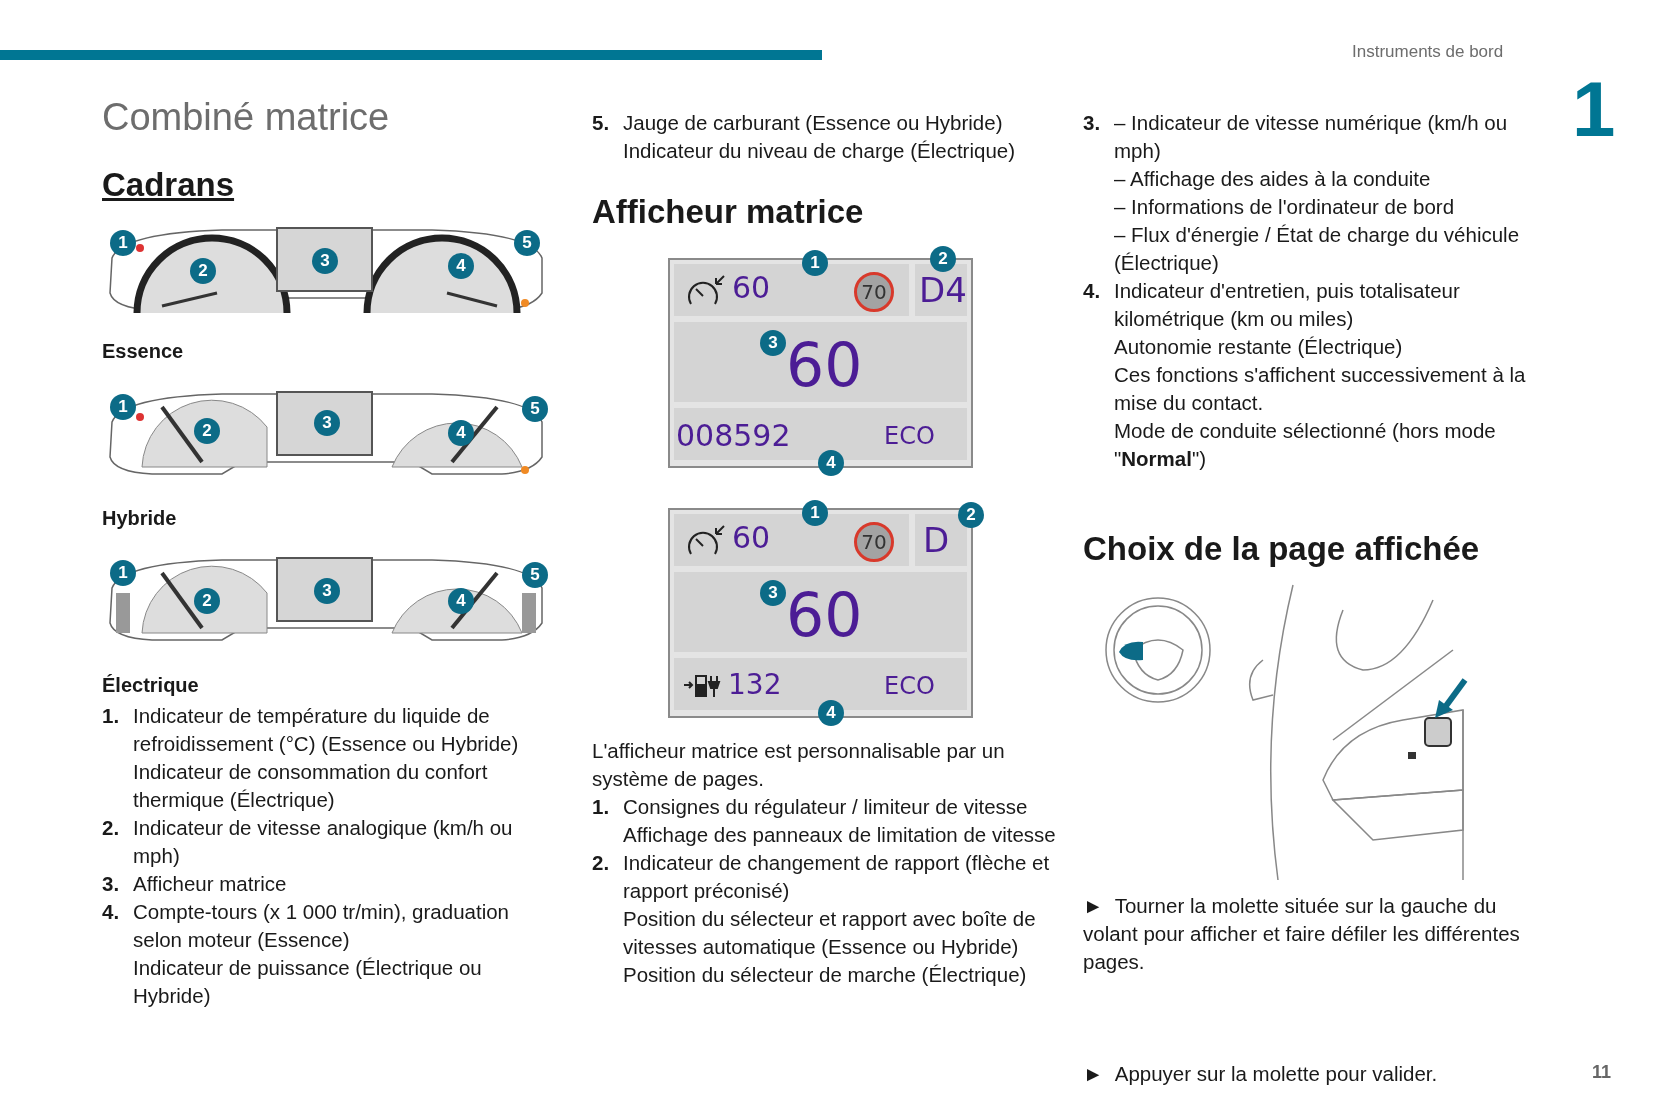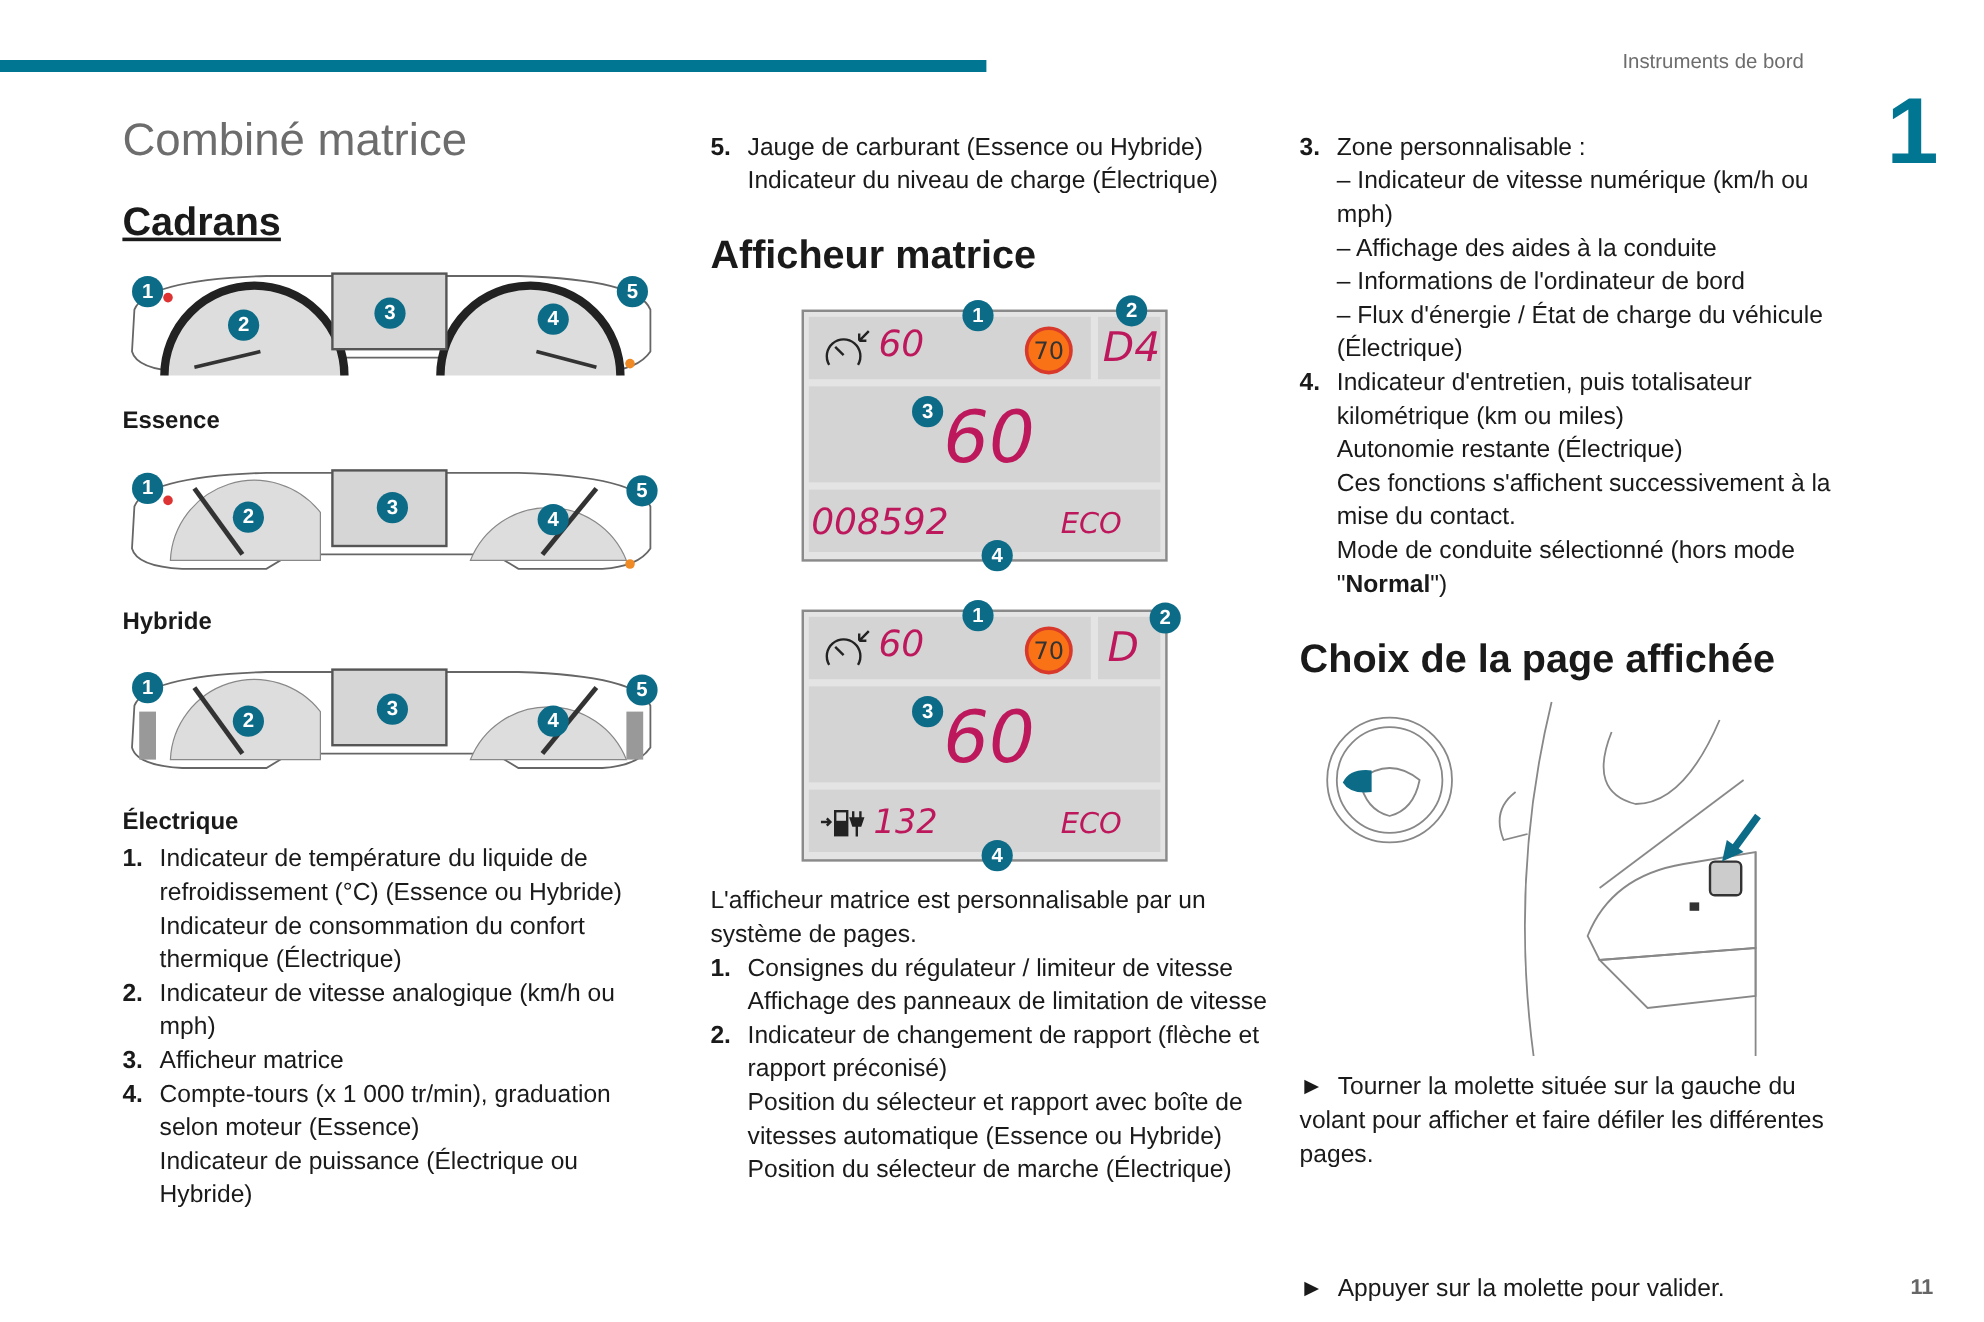--- a/index.html
+++ b/index.html
@@ -19,22 +19,22 @@
   .body { font-size: 20.5px; line-height: 28px; }
   ol.numlist { list-style: none; }
   ol.numlist li { position: relative; padding-left: 31px; }
   ol.numlist li .n { position: absolute; left: 0; font-weight: bold; }
   .dash { display: block; }
   .block { position: absolute; }
   .cluster { position: absolute; width: 450px; height: 105px; }
   .badge { position: absolute; width: 26px; height: 26px; border-radius: 50%; background: #0c6b87; color: #fff; font-weight: bold; font-size: 17px; text-align: center; line-height: 26px; }
   .matrix { position: absolute; width: 305px; height: 210px; background: #e4e4e4; border: 2px solid #8a8a8a; }
   .mrow { position: absolute; left: 4px; right: 4px; background: #d4d4d4; }
-  .mtext { font-family: "DejaVu Sans", sans-serif; color: #be185d; position: absolute; font-style: italic; }
-  .limit { position: absolute; width: 40px; height: 40px; border-radius: 50%; border: 3px solid #d8392b; background: #f97316; text-align: center; line-height: 34px; font-family: "DejaVu Sans", sans-serif; font-size: 20px; color: #333; }
+  .mtext { font-family: "DejaVu Sans", sans-serif; color: #4c1d95; position: absolute; }
+  .limit { position: absolute; width: 40px; height: 40px; border-radius: 50%; border: 3px solid #d8392b; background: #a3a3a3; text-align: center; line-height: 34px; font-family: "DejaVu Sans", sans-serif; font-size: 20px; color: #333; }
   .bullet-p { position: relative; }
 </style>
 </head>
 <body>
 
 <div class="topbar"></div>
 <div class="section-title">Instruments de bord</div>
 <div class="chapter-num">1</div>
 
 <div class="col col1">
@@ -201,21 +201,20 @@
       <span class="dash">Position du sélecteur et rapport avec boîte de vitesses automatique (Essence ou Hybride)</span>
       <span class="dash">Position du sélecteur de marche (Électrique)</span>
     </li>
   </ol>
 </div>
 
 <div class="col col3">
   <ol class="numlist body block" style="top:109px; width:455px;">
     <li>
       <span class="n">3.</span>
-      <span class="dash">Zone personnalisable :</span>
       <span class="dash">–  Indicateur de vitesse numérique (km/h ou mph)</span>
       <span class="dash">–  Affichage des aides à la conduite</span>
       <span class="dash">–  Informations de l'ordinateur de bord</span>
       <span class="dash">–  Flux d'énergie / État de charge du véhicule (Électrique)</span>
     </li>
     <li>
       <span class="n">4.</span>
       <span class="dash">Indicateur d'entretien, puis totalisateur kilométrique (km ou miles)</span>
       <span class="dash">Autonomie restante (Électrique)</span>
       <span class="dash">Ces fonctions s'affichent successivement à la mise du contact.</span>

